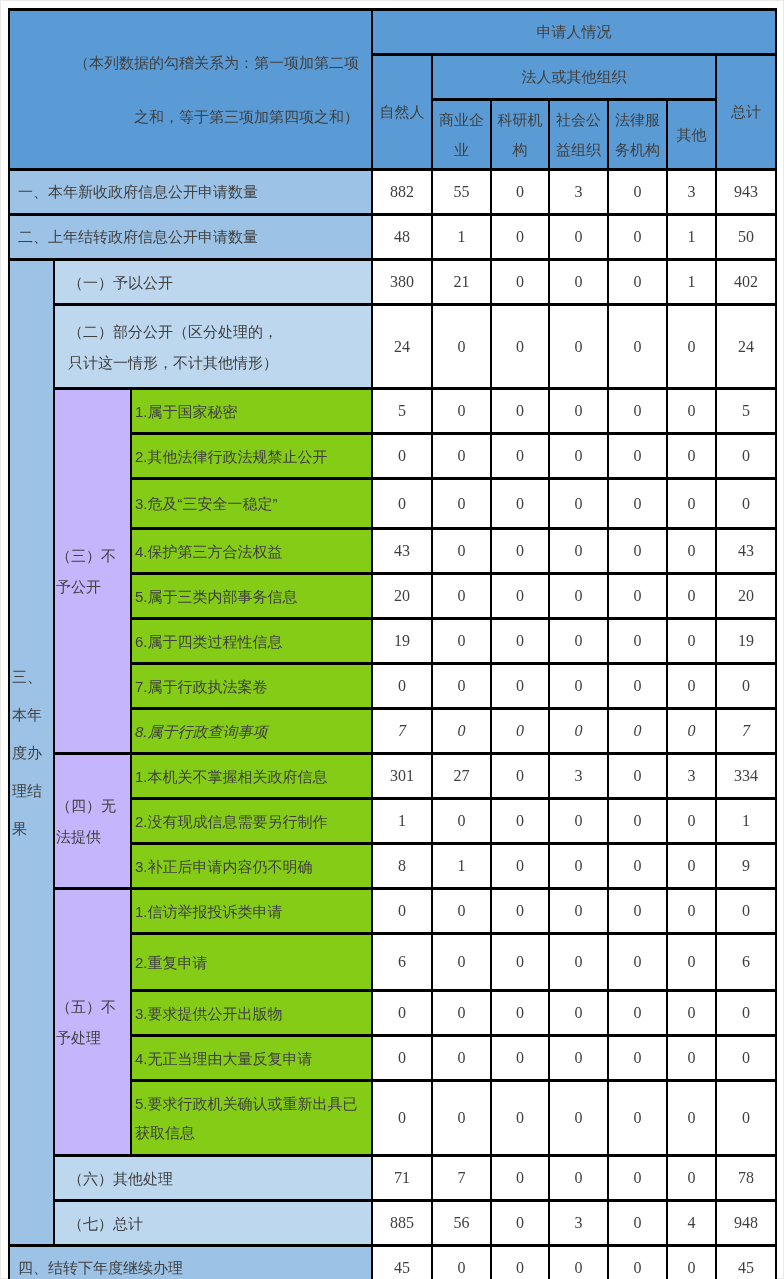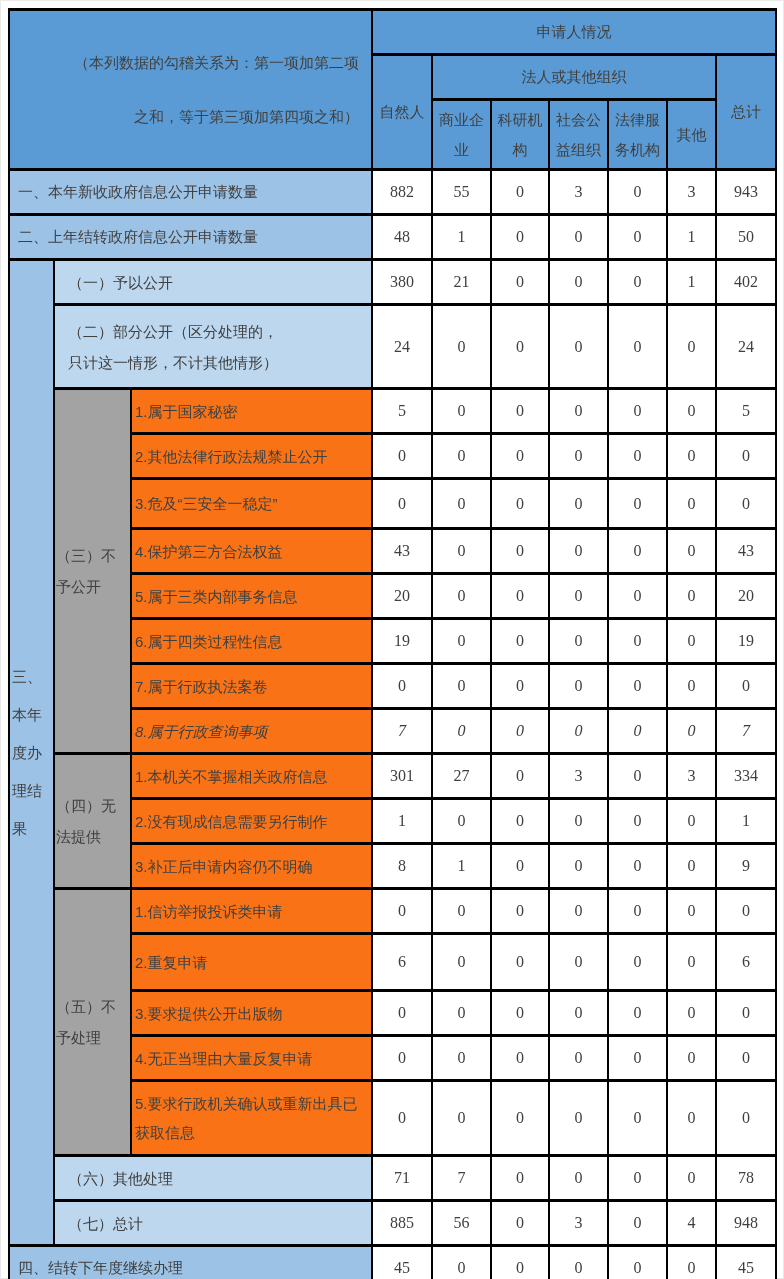--- a/index.html
+++ b/index.html
@@ -21,22 +21,22 @@
     background:#5B9BD5;text-align:right;padding:0 12px;
     line-height:54px;white-space:pre-line;
   }
   tr.h1{height:45px;} tr.h2{height:45px;}
   tr.h3{height:70px;}
   tr.h3 td{line-height:30px;padding:0 3px;}
   
   .lv1{background:#9CC2E5;text-align:left;padding:0 8px;white-space:pre-line;line-height:28px;}
   .grp{background:#9CC2E5;text-align:left;padding:0 2px;line-height:38px;white-space:pre-line;}
   .lv2{background:#BDD7EE;text-align:left;padding:0 13px;white-space:pre-line;line-height:31px;}
-  .sub{background:#a3a3a3;text-align:left;padding:0 1px;line-height:31px;white-space:pre-line;}
-  .lv3{background:#f97316;text-align:left;padding:0 3px;white-space:pre-line;line-height:29px;}
+  .sub{background:#c4b5fd;text-align:left;padding:0 1px;line-height:31px;white-space:pre-line;}
+  .lv3{background:#84cc16;text-align:left;padding:0 3px;white-space:pre-line;line-height:29px;}
   
   .num{
     background:#ffffff;text-align:center;
     font-family:"Liberation Serif","DejaVu Serif",serif;
     font-size:16px;color:#3f3f3f;
   }
 </style>
 </head>
 <body>
 

